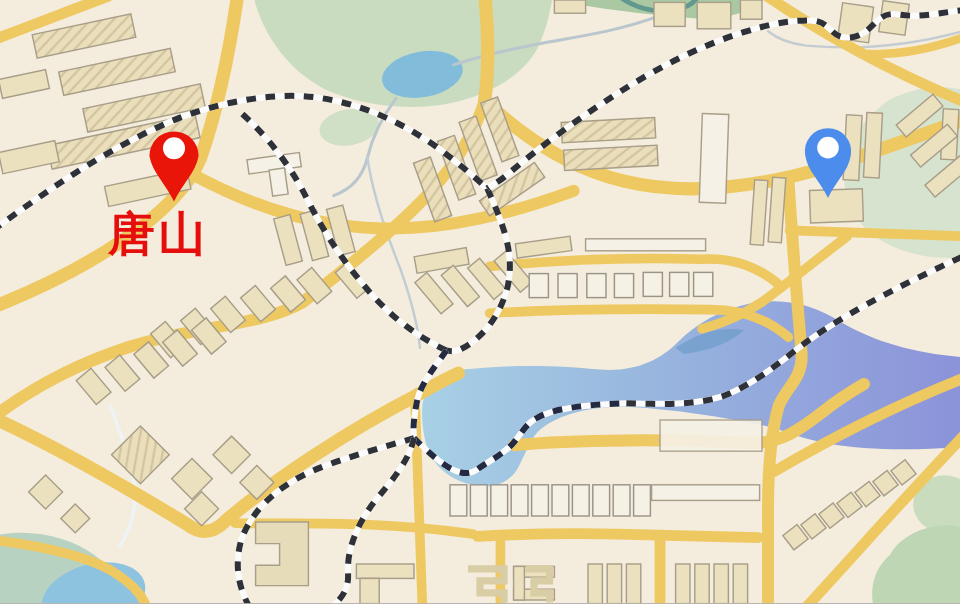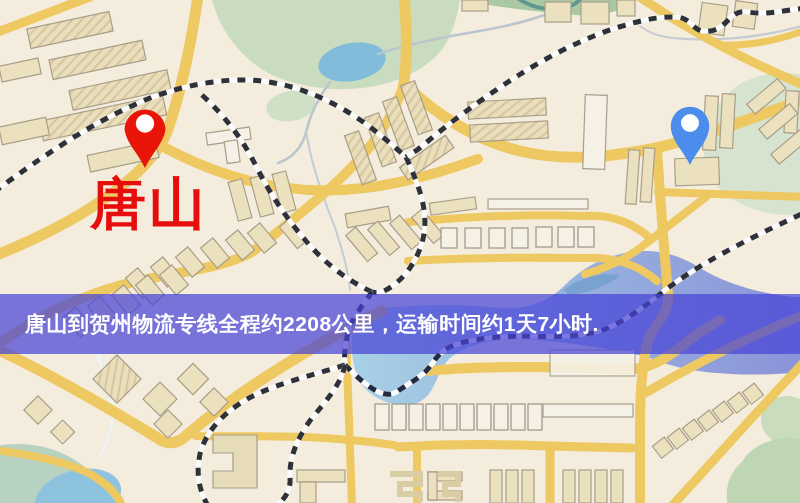--- a/index.html
+++ b/index.html
@@ -7,21 +7,21 @@
          font-family:"Liberation Sans", sans-serif;}
   .map-svg{position:absolute;left:0;top:0;width:800px;height:503px;filter:blur(.45px) saturate(.96);}
   .banner{position:absolute;left:0;right:0;top:294px;height:60px;background:rgba(72,68,215,.72);}
   .banner span{display:block;line-height:60px;padding-left:25px;font-size:21px;font-weight:bold;
                color:#ffffff;white-space:nowrap;letter-spacing:.5px;}
   .pin{position:absolute;}
   .pin-red{left:115px;top:102px;width:60px;height:70px;}
   .pin-blue{left:662px;top:103px;width:56px;height:66px;}
   .city-label{position:absolute;font-weight:bold;white-space:nowrap;
               font-family:"Liberation Sans", sans-serif;line-height:1;}
-  .label-tangshan{left:90px;top:176px;font-size:56px;color:#e60d0d;letter-spacing:3px;}
+  .label-tangshan{left:90px;top:176px;font-size:39px;color:#e60d0d;letter-spacing:3px;}
   .label-hezhou{left:636px;top:177px;font-size:43px;color:#2940d6;letter-spacing:9px;}
 </style>
 </head>
 <body>
 
 <div class="stage">
 
   <svg class="map-svg" viewBox="0 0 800 503" xmlns="http://www.w3.org/2000/svg">
     <defs>
       <pattern id="hp" width="7" height="7" patternUnits="userSpaceOnUse" patternTransform="rotate(55)">
@@ -242,17 +242,14 @@
   <svg class="pin pin-red" viewBox="0 0 60 70" xmlns="http://www.w3.org/2000/svg">
     <path d="M30,66 C23,51 12,42 9.5,28 A20.5,20.5 0 1 1 50.5,28 C48,42 37,51 30,66 Z" fill="#e81508"></path>
     <circle cx="30" cy="21.5" r="9.2" fill="#ffffff"></circle>
   </svg>
 
   <svg class="pin pin-blue" viewBox="0 0 56 66" xmlns="http://www.w3.org/2000/svg">
     <path d="M28,62 C21.5,48 11,39.5 9,26.5 A19.3,19.3 0 1 1 47,26.5 C45,39.5 34.5,48 28,62 Z" fill="#4b8ced"></path>
     <circle cx="28" cy="20" r="9" fill="#ffffff"></circle>
   </svg>
 
-  <div class="banner">
-    <span>唐山到贺州物流专线全程约2208公里，运输时间约1天7小时.</span>
-  </div>
 
 </div>
 
 </body></html>

